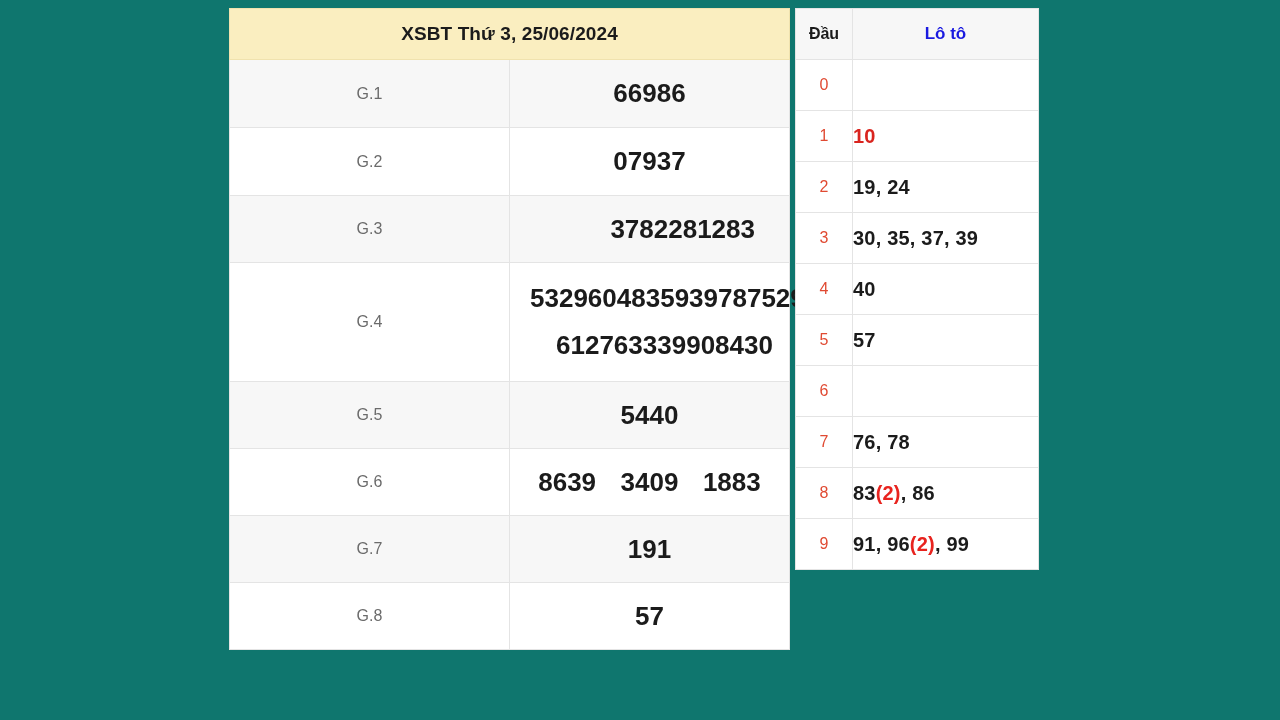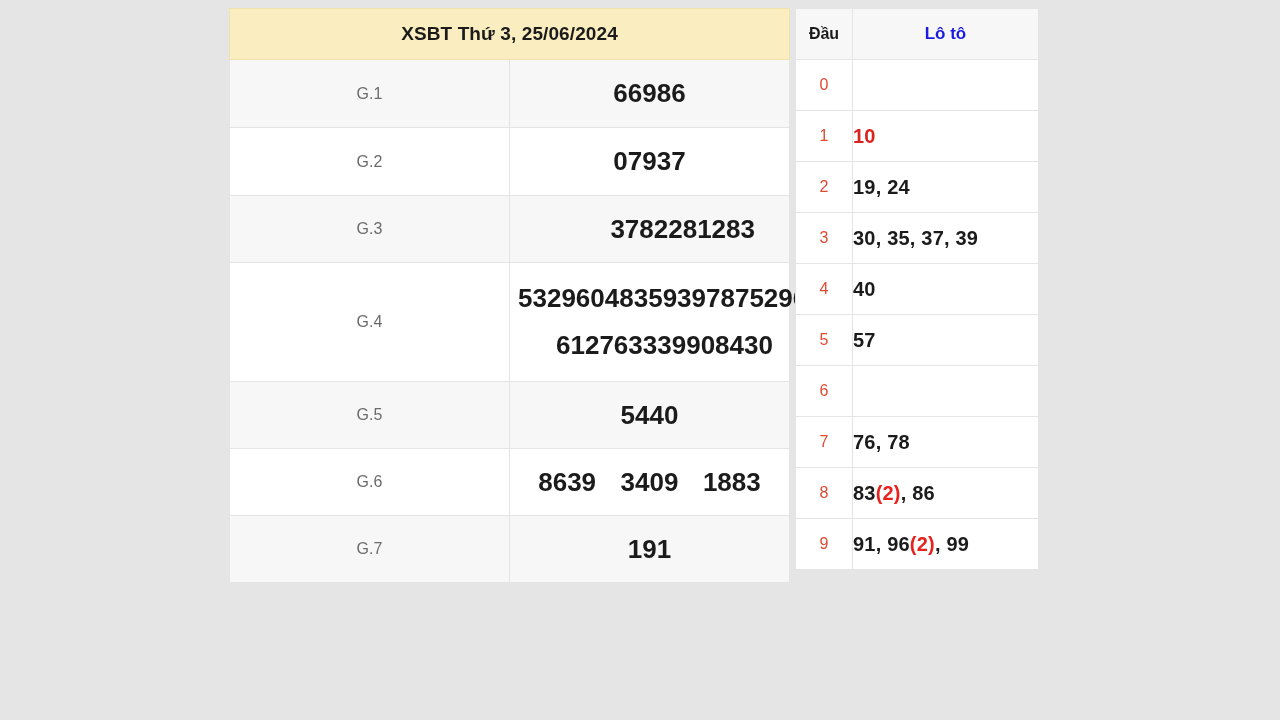--- a/index.html
+++ b/index.html
@@ -11,21 +11,21 @@
     height: 720px;
     background: #ffffff;
     font-family: "Liberation Sans", sans-serif;
     overflow: hidden;
   }
 
   #page {
     position: relative;
     width: 1280px;
     height: 720px;
-    background: #e5e5e5;
+    background: #0f766e;
   }
 
   
   #result-table {
     position: absolute;
     left: 229px;
     top: 8px;
     width: 561px;
     border-collapse: collapse;
     table-layout: fixed;
@@ -82,20 +82,21 @@
     box-sizing: border-box;
     justify-content: flex-end;
   }
   .num-row.triple {
     padding: 0 16px;
     box-sizing: border-box;
   }
   .num-row.quad {
     padding: 0 8px;
     box-sizing: border-box;
+    margin-left: 12px;
   }
   .num-row.triple-inset {
     padding: 0 46px;
     box-sizing: border-box;
   }
   .num-row + .num-row {
     margin-top: 16px;
   }
   .num {
     display: inline-block;
@@ -235,20 +236,28 @@
           </td>
         </tr>
         <tr class="row-g7">
           <td class="prize-label">G.7</td>
           <td class="prize-values">
             <div class="num-row single">
               <span class="num">191</span>
             </div>
           </td>
         </tr>
+        <tr class="row-g8">
+          <td class="prize-label">G.8</td>
+          <td class="prize-values">
+            <div class="num-row single">
+              <span class="num">57</span>
+            </div>
+          </td>
+        </tr>
       </tbody>
   </table>
 
   <table id="loto-table">
     <tbody>
       <tr>
         <th class="loto-head-dau">Đầu</th>
         <th class="loto-head-loto">Lô tô</th>
       </tr>
     <tr>

